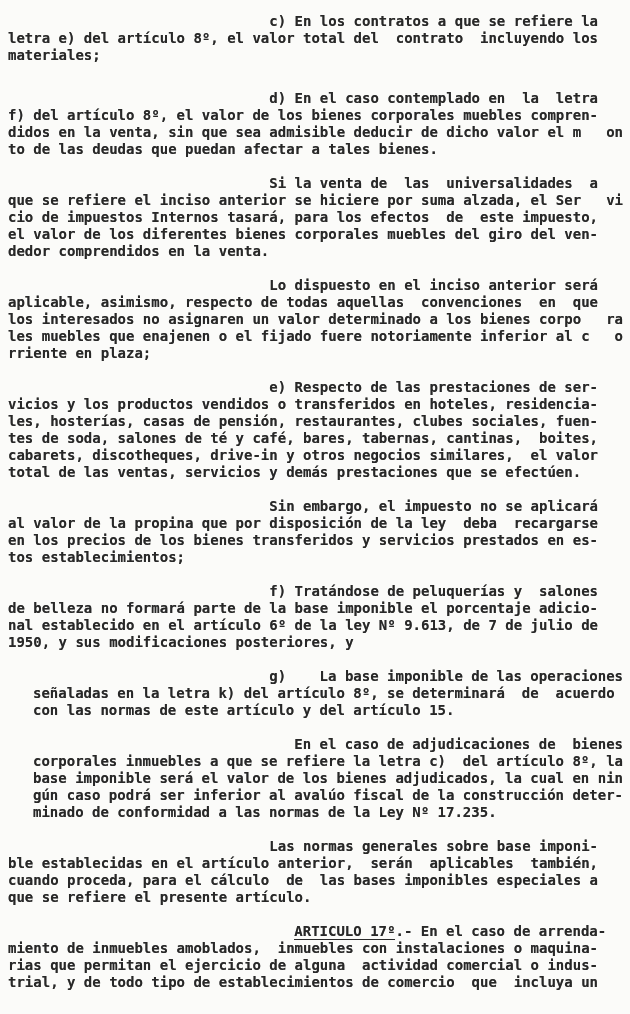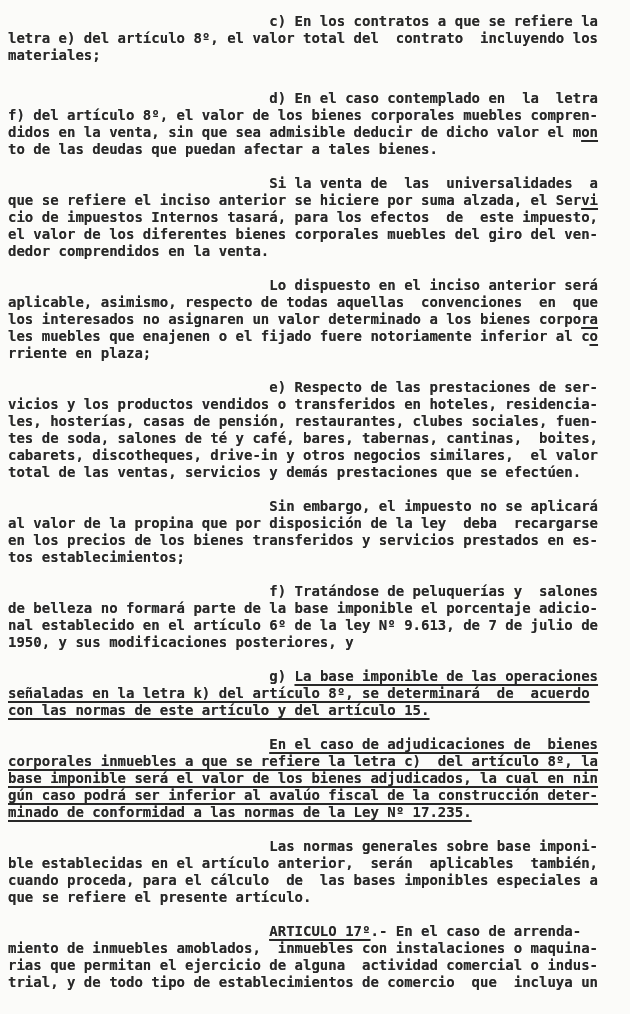--- a/index.html
+++ b/index.html
@@ -19,23 +19,23 @@
     font-weight:700;
     color:var(--ink);
     white-space:pre;
     text-shadow:0 0 .5px rgba(40,40,40,.5);
   }
   .para{margin-top:17px;}
   .para:first-child{margin-top:0;}
   .para:nth-child(2){margin-top:26px;}
   .line{height:17px;}
   .u{
-    text-decoration:underline;
     text-decoration-thickness:1.5px;
     text-underline-offset:2.5px;
+    margin-left:25px;
   }
   .u2{border-bottom:1.5px solid var(--ink);}
 </style>
 </head>
 <body>
 
 <div class="page">
   <div class="doc" id="doc-root"><div class="para"><div class="line"><span>                               </span><span>c) En los contratos a que se refiere la</span></div><div class="line"><span>letra e) del artículo 8º, el valor total del  contrato  incluyendo los</span></div><div class="line"><span>materiales;</span></div></div><div class="para"><div class="line"><span>                               </span><span>d) En el caso contemplado en  la  letra</span></div><div class="line"><span>f) del artículo 8º, el valor de los bienes corporales muebles compren-</span></div><div class="line"><span>didos en la venta, sin que sea admisible deducir de dicho valor el m</span><span class="u">on</span></div><div class="line"><span>to de las deudas que puedan afectar a tales bienes.</span></div></div><div class="para"><div class="line"><span>                               </span><span>Si la venta de  las  universalidades  a</span></div><div class="line"><span>que se refiere el inciso anterior se hiciere por suma alzada, el Ser</span><span class="u">vi</span></div><div class="line"><span>cio de impuestos Internos tasará, para los efectos  de  este impuesto,</span></div><div class="line"><span>el valor de los diferentes bienes corporales muebles del giro del ven-</span></div><div class="line"><span>dedor comprendidos en la venta.</span></div></div><div class="para"><div class="line"><span>                               </span><span>Lo dispuesto en el inciso anterior será</span></div><div class="line"><span>aplicable, asimismo, respecto de todas aquellas  convenciones  en  que</span></div><div class="line"><span>los interesados no asignaren un valor determinado a los bienes corpo</span><span class="u">ra</span></div><div class="line"><span>les muebles que enajenen o el fijado fuere notoriamente inferior al c</span><span class="u">o</span></div><div class="line"><span>rriente en plaza;</span></div></div><div class="para"><div class="line"><span>                               </span><span>e) Respecto de las prestaciones de ser-</span></div><div class="line"><span>vicios y los productos vendidos o transferidos en hoteles, residencia-</span></div><div class="line"><span>les, hosterías, casas de pensión, restaurantes, clubes sociales, fuen-</span></div><div class="line"><span>tes de soda, salones de té y café, bares, tabernas, cantinas,  boites,</span></div><div class="line"><span>cabarets, discotheques, drive-in y otros negocios similares,  el valor</span></div><div class="line"><span>total de las ventas, servicios y demás prestaciones que se efectúen.</span></div></div><div class="para"><div class="line"><span>                               </span><span>Sin embargo, el impuesto no se aplicará</span></div><div class="line"><span>al valor de la propina que por disposición de la ley  deba  recargarse</span></div><div class="line"><span>en los precios de los bienes transferidos y servicios prestados en es-</span></div><div class="line"><span>tos establecimientos;</span></div></div><div class="para"><div class="line"><span>                               </span><span>f) Tratándose de peluquerías y  salones</span></div><div class="line"><span>de belleza no formará parte de la base imponible el porcentaje adicio-</span></div><div class="line"><span>nal establecido en el artículo 6º de la ley Nº 9.613, de 7 de julio de</span></div><div class="line"><span>1950, y sus modificaciones posteriores, y</span></div></div><div class="para"><div class="line"><span>                               </span><span>g) </span><span class="u">La base imponible de las operaciones</span></div><div class="line"><span class="u">señaladas en la letra k) del artículo 8º, se determinará  de  acuerdo</span></div><div class="line"><span class="u">con las normas de este artículo y del artículo 15.</span></div></div><div class="para"><div class="line"><span>                               </span><span class="u">En el caso de adjudicaciones de  bienes</span></div><div class="line"><span class="u">corporales inmuebles a que se refiere la letra c)  del artículo 8º, la</span></div><div class="line"><span class="u">base imponible será el valor de los bienes adjudicados, la cual en nin</span></div><div class="line"><span class="u">gún caso podrá ser inferior al avalúo fiscal de la construcción deter-</span></div><div class="line"><span class="u">minado de conformidad a las normas de la Ley Nº 17.235.</span></div></div><div class="para"><div class="line"><span>                               </span><span>Las normas generales sobre base imponi-</span></div><div class="line"><span>ble establecidas en el artículo anterior,  serán  aplicables  también,</span></div><div class="line"><span>cuando proceda, para el cálculo  de  las bases imponibles especiales a</span></div><div class="line"><span>que se refiere el presente artículo.</span></div></div><div class="para"><div class="line"><span>                               </span><span class="u u2">ARTICULO 17º</span><span>.- En el caso de arrenda-</span></div><div class="line"><span>miento de inmuebles amoblados,  inmuebles con instalaciones o maquina-</span></div><div class="line"><span>rias que permitan el ejercicio de alguna  actividad comercial o indus-</span></div><div class="line"><span>trial, y de todo tipo de establecimientos de comercio  que  incluya un</span></div></div></div>
 </div>
 

